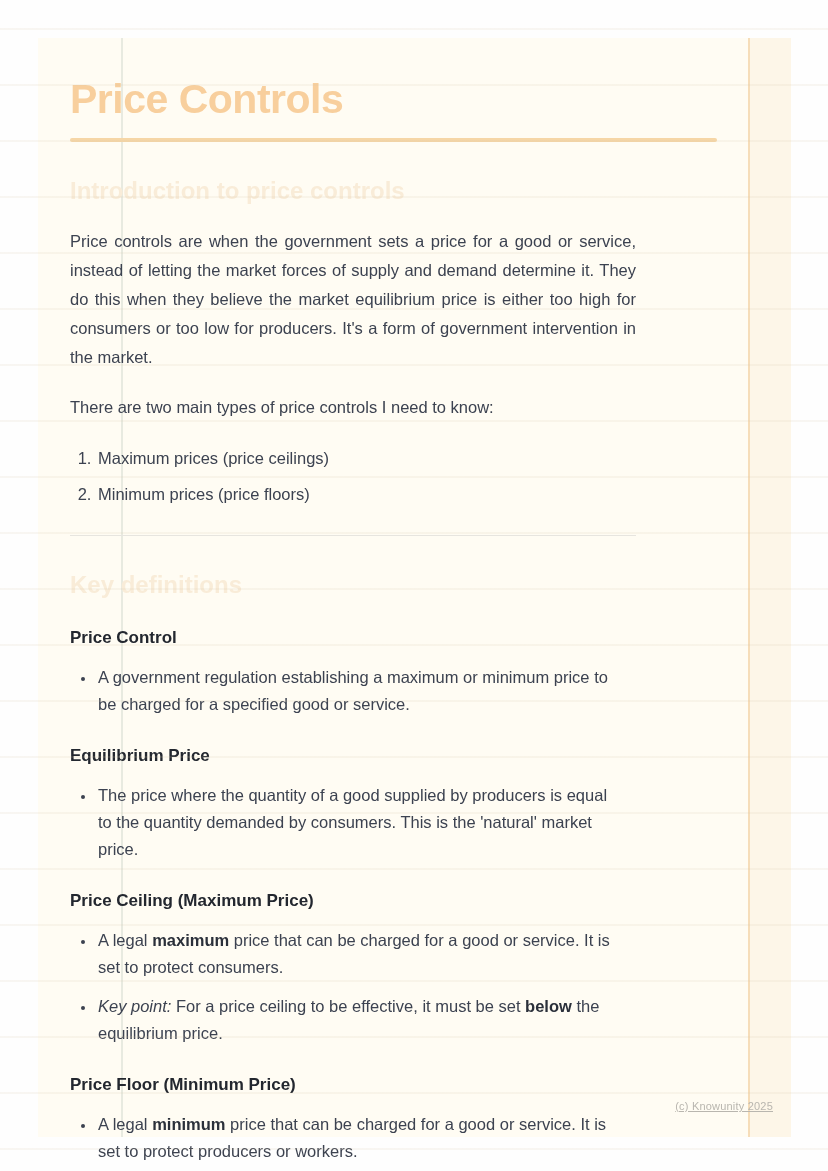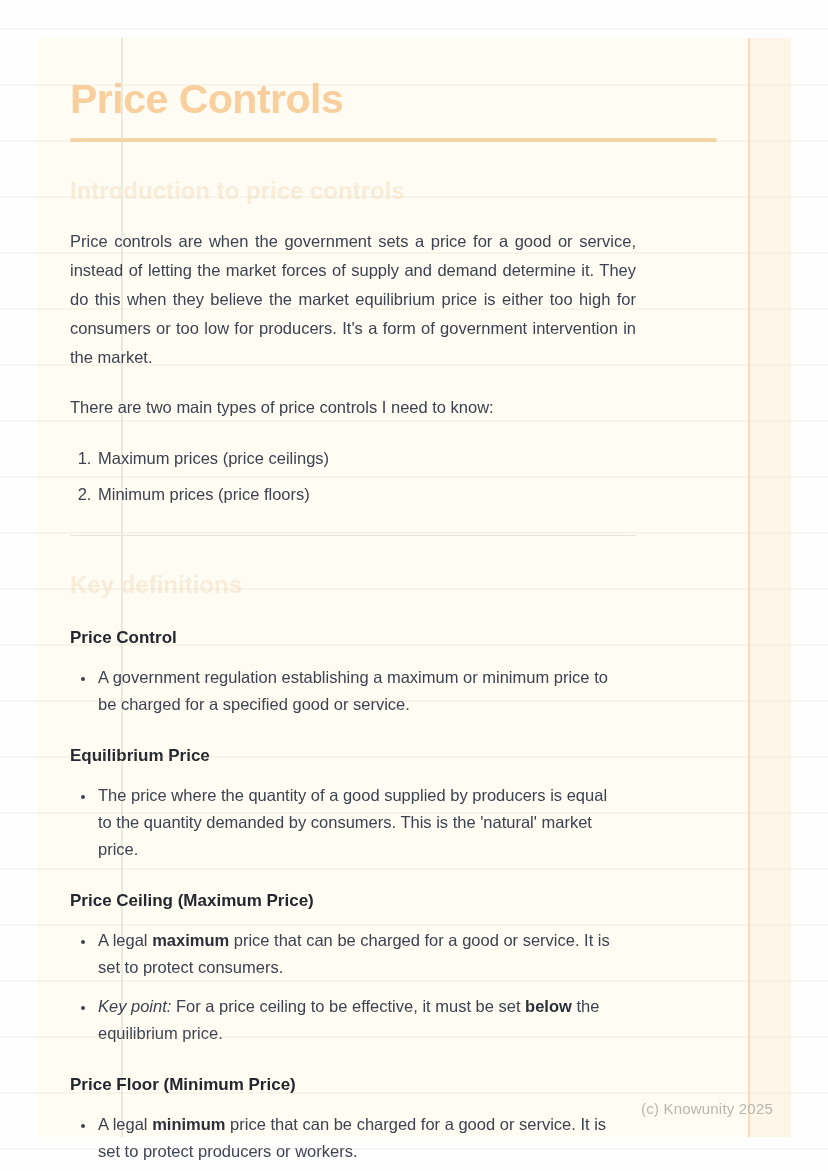--- a/index.html
+++ b/index.html
@@ -74,22 +74,23 @@
   ul.term-bullets {
     margin-top: 15px; padding-left: 26px;
     font-size: 16.5px; line-height: 27px; color: #3c4250;
   }
   ul.term-bullets li { margin-bottom: 12px; padding-left: 2px; max-width: 528px; }
   ul.term-bullets li::marker { color: #3c4250; font-size: 14px; }
   .seg-b { font-weight: 700; color: #2b303a; }
   .seg-i { font-style: italic; }
   .footer-credit {
     position: absolute; right: 18px; top: 1062px;
-    font-size: 15px; color: #b9b6af; letter-spacing: 0.2px;
+    font-size: 11px; color: #b9b6af; letter-spacing: 0.2px;
     z-index: 8;
+    text-decoration: underline;
   }
 </style>
 </head>
 <body>
 
 <div class="page">
   <div class="margin-line-left"></div>
   <div class="right-band"></div>
 
   <div class="content">

